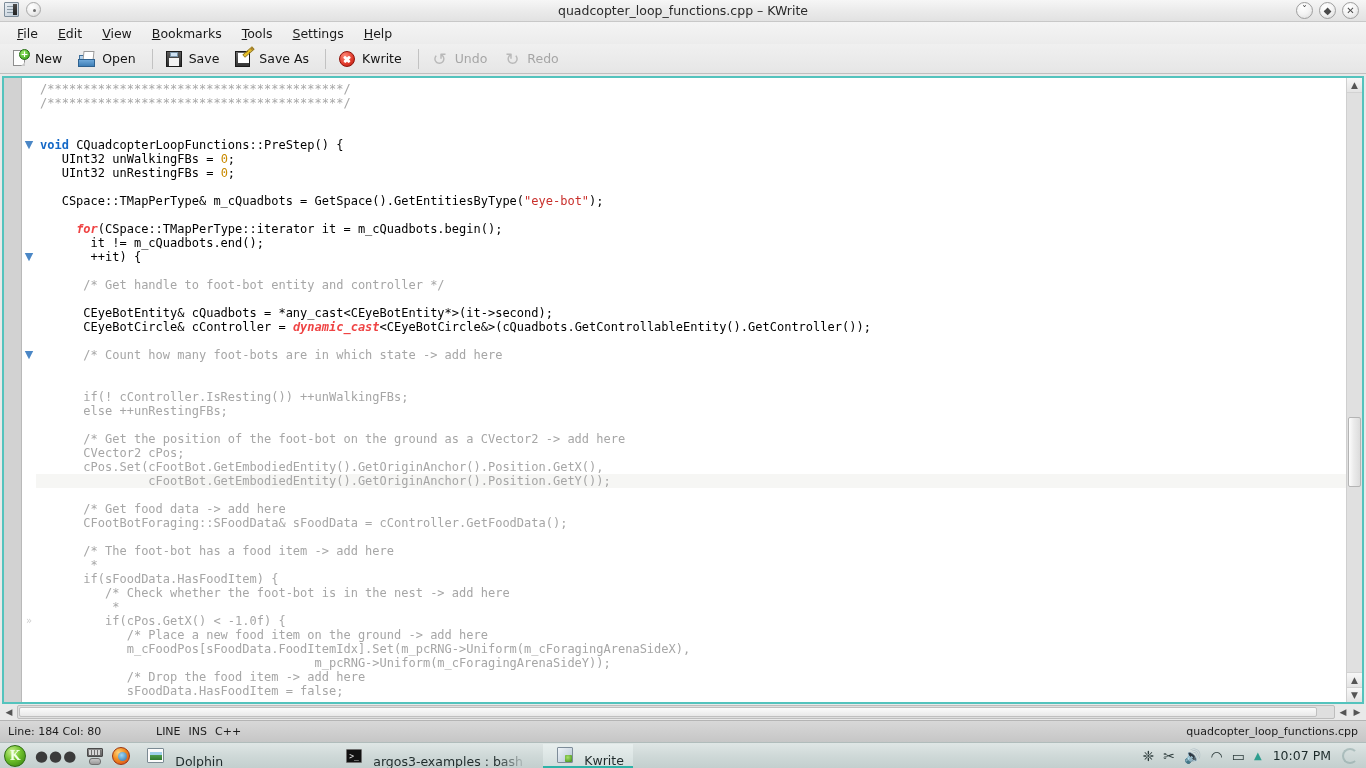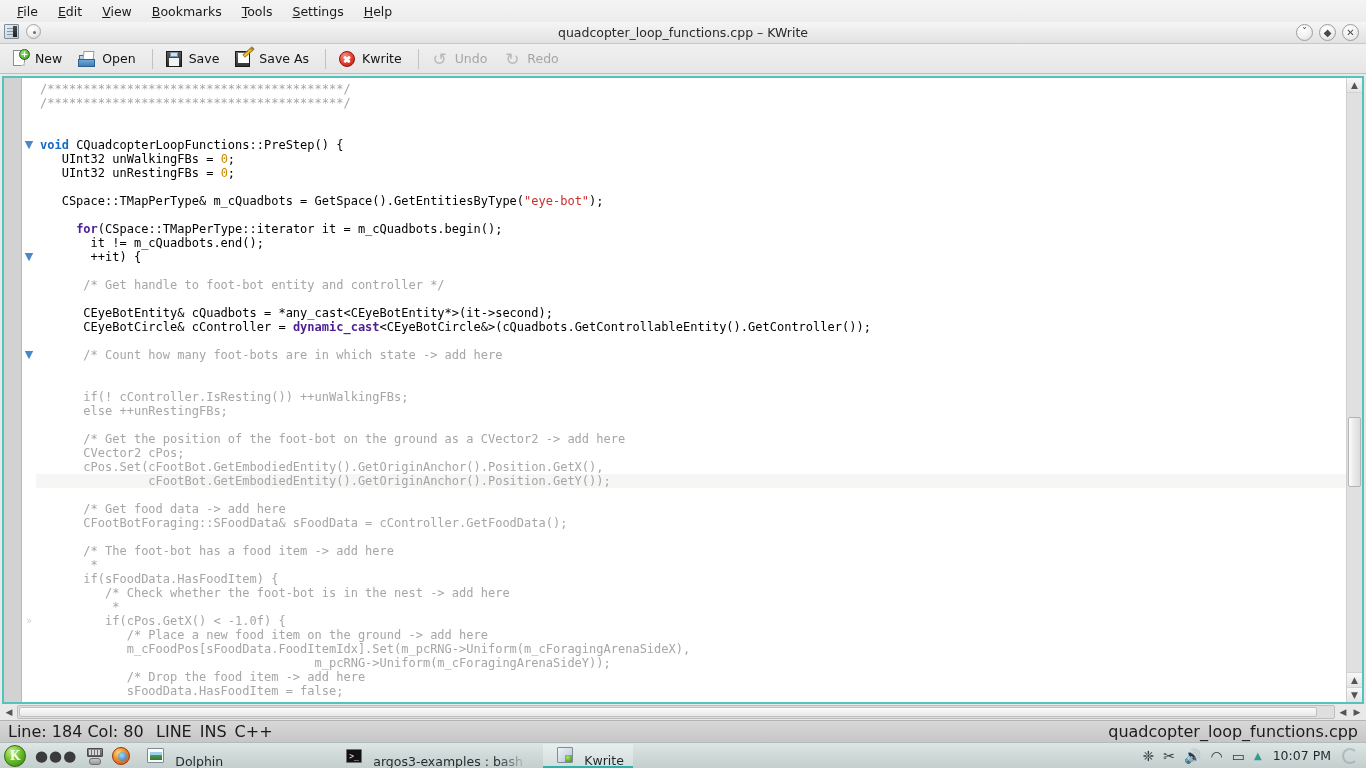--- a/index.html
+++ b/index.html
@@ -179,21 +179,21 @@
   #code-area {
     flex:1; position:relative; overflow:hidden; background:#fff;
     font-family: "DejaVu Sans Mono", "Liberation Mono", monospace;
     font-size: 12px; line-height: 14px; padding-top: 4px;
     white-space: pre;
   }
   .cline { height:14px; padding-left:4px; color:#000; }
   .cline.hl { background:#f6f6f4; }
   .cmt { color:#a6a6a6; }
   .kw  { color:#1569c7; font-weight:bold; }
-  .kwb { color:#4c1d95; font-weight:bold; }
+  .kwb { color:#ef4444; font-weight:bold;font-style:italic; }
   .str { color:#c9302c; }
   .num { color:#c98a00; }
 
   
   #vscroll {
     width:16px; flex:0 0 16px; background:#eeeeee;
     border-left:1px solid #cfcfcf; display:flex; flex-direction:column;
   }
   .sb-arrow {
     height:15px; display:flex; align-items:center; justify-content:center;
@@ -225,21 +225,21 @@
   #hthumb {
     position:absolute; left:1px; top:1px; bottom:1px; width:98.6%;
     background:linear-gradient(to bottom,#fbfbfb,#e8e8e8);
     border:1px solid #bfbfbf; border-radius:2px;
   }
 
   
   #statusbar {
     height:22px; display:flex; align-items:center;
     background:linear-gradient(to bottom,#d8d8d8,#c6c6c6);
-    border-top:1px solid #b4b4b4; padding:0 8px; font-size:16px; color:#1c1c1c;
+    border-top:1px solid #b4b4b4; padding:0 8px; font-size:11px; color:#1c1c1c;
   }
   .sb-group { display:flex; gap:8px; }
   #sb-spacer { flex:1; }
 
   
   #taskbar {
     position:absolute; left:0; top:742px; width:1366px; height:26px;
     background: linear-gradient(to bottom, #dfe6e5 0%, #cfd9d8 50%, #c3cfce 100%);
     border-top:1px solid #b0bcbb;
     display:flex; align-items:center; gap:0px; padding:0 2px;
@@ -338,46 +338,46 @@
   #tray-clock { font-size:12.5px; color:#1c2a2a; padding: 0 2px; }
   #tray-last {
     width:16px; height:16px; border-radius:50%; opacity:.45;
     border:2px solid #7d9a99; border-right-color:transparent;
   }
 </style>
 </head>
 <body>
 
 <div id="window">
+
+  <div id="titlebar">
+    <div id="title-icons">
+      <div class="tb-icon">
+          <div class="kwrite-glyph"></div>
+        </div>
+      <div class="tb-icon">
+          <div class="round-btn-sm"></div>
+        </div>
+    </div>
+    <div id="title-text">quadcopter_loop_functions.cpp – KWrite</div>
+    <div id="win-buttons">
+      <div class="win-btn">ˇ</div>
+      <div class="win-btn">◆</div>
+      <div class="win-btn">✕</div>
+    </div>
+  </div>
 
   <div id="menubar">
     <div class="menu-item"><u>F</u><span></span>ile</div>
     <div class="menu-item"><u>E</u>dit</div>
     <div class="menu-item"><u>V</u>iew</div>
     <div class="menu-item"><u>B</u>ookmarks</div>
     <div class="menu-item"><u>T</u>ools</div>
     <div class="menu-item"><u>S</u>ettings</div>
     <div class="menu-item"><u>H</u>elp</div>
-  </div>
-
-  <div id="titlebar">
-    <div id="title-icons">
-      <div class="tb-icon">
-          <div class="kwrite-glyph"></div>
-        </div>
-      <div class="tb-icon">
-          <div class="round-btn-sm"></div>
-        </div>
-    </div>
-    <div id="title-text">quadcopter_loop_functions.cpp – KWrite</div>
-    <div id="win-buttons">
-      <div class="win-btn">ˇ</div>
-      <div class="win-btn">◆</div>
-      <div class="win-btn">✕</div>
-    </div>
   </div>
 
   <div id="toolbar">
     <div class="tool-btn">
       <span class="ti ic-new">
           <span class="pg"></span>
           <span class="plus">+</span>
         </span>
       <span>New</span>
     </div>

